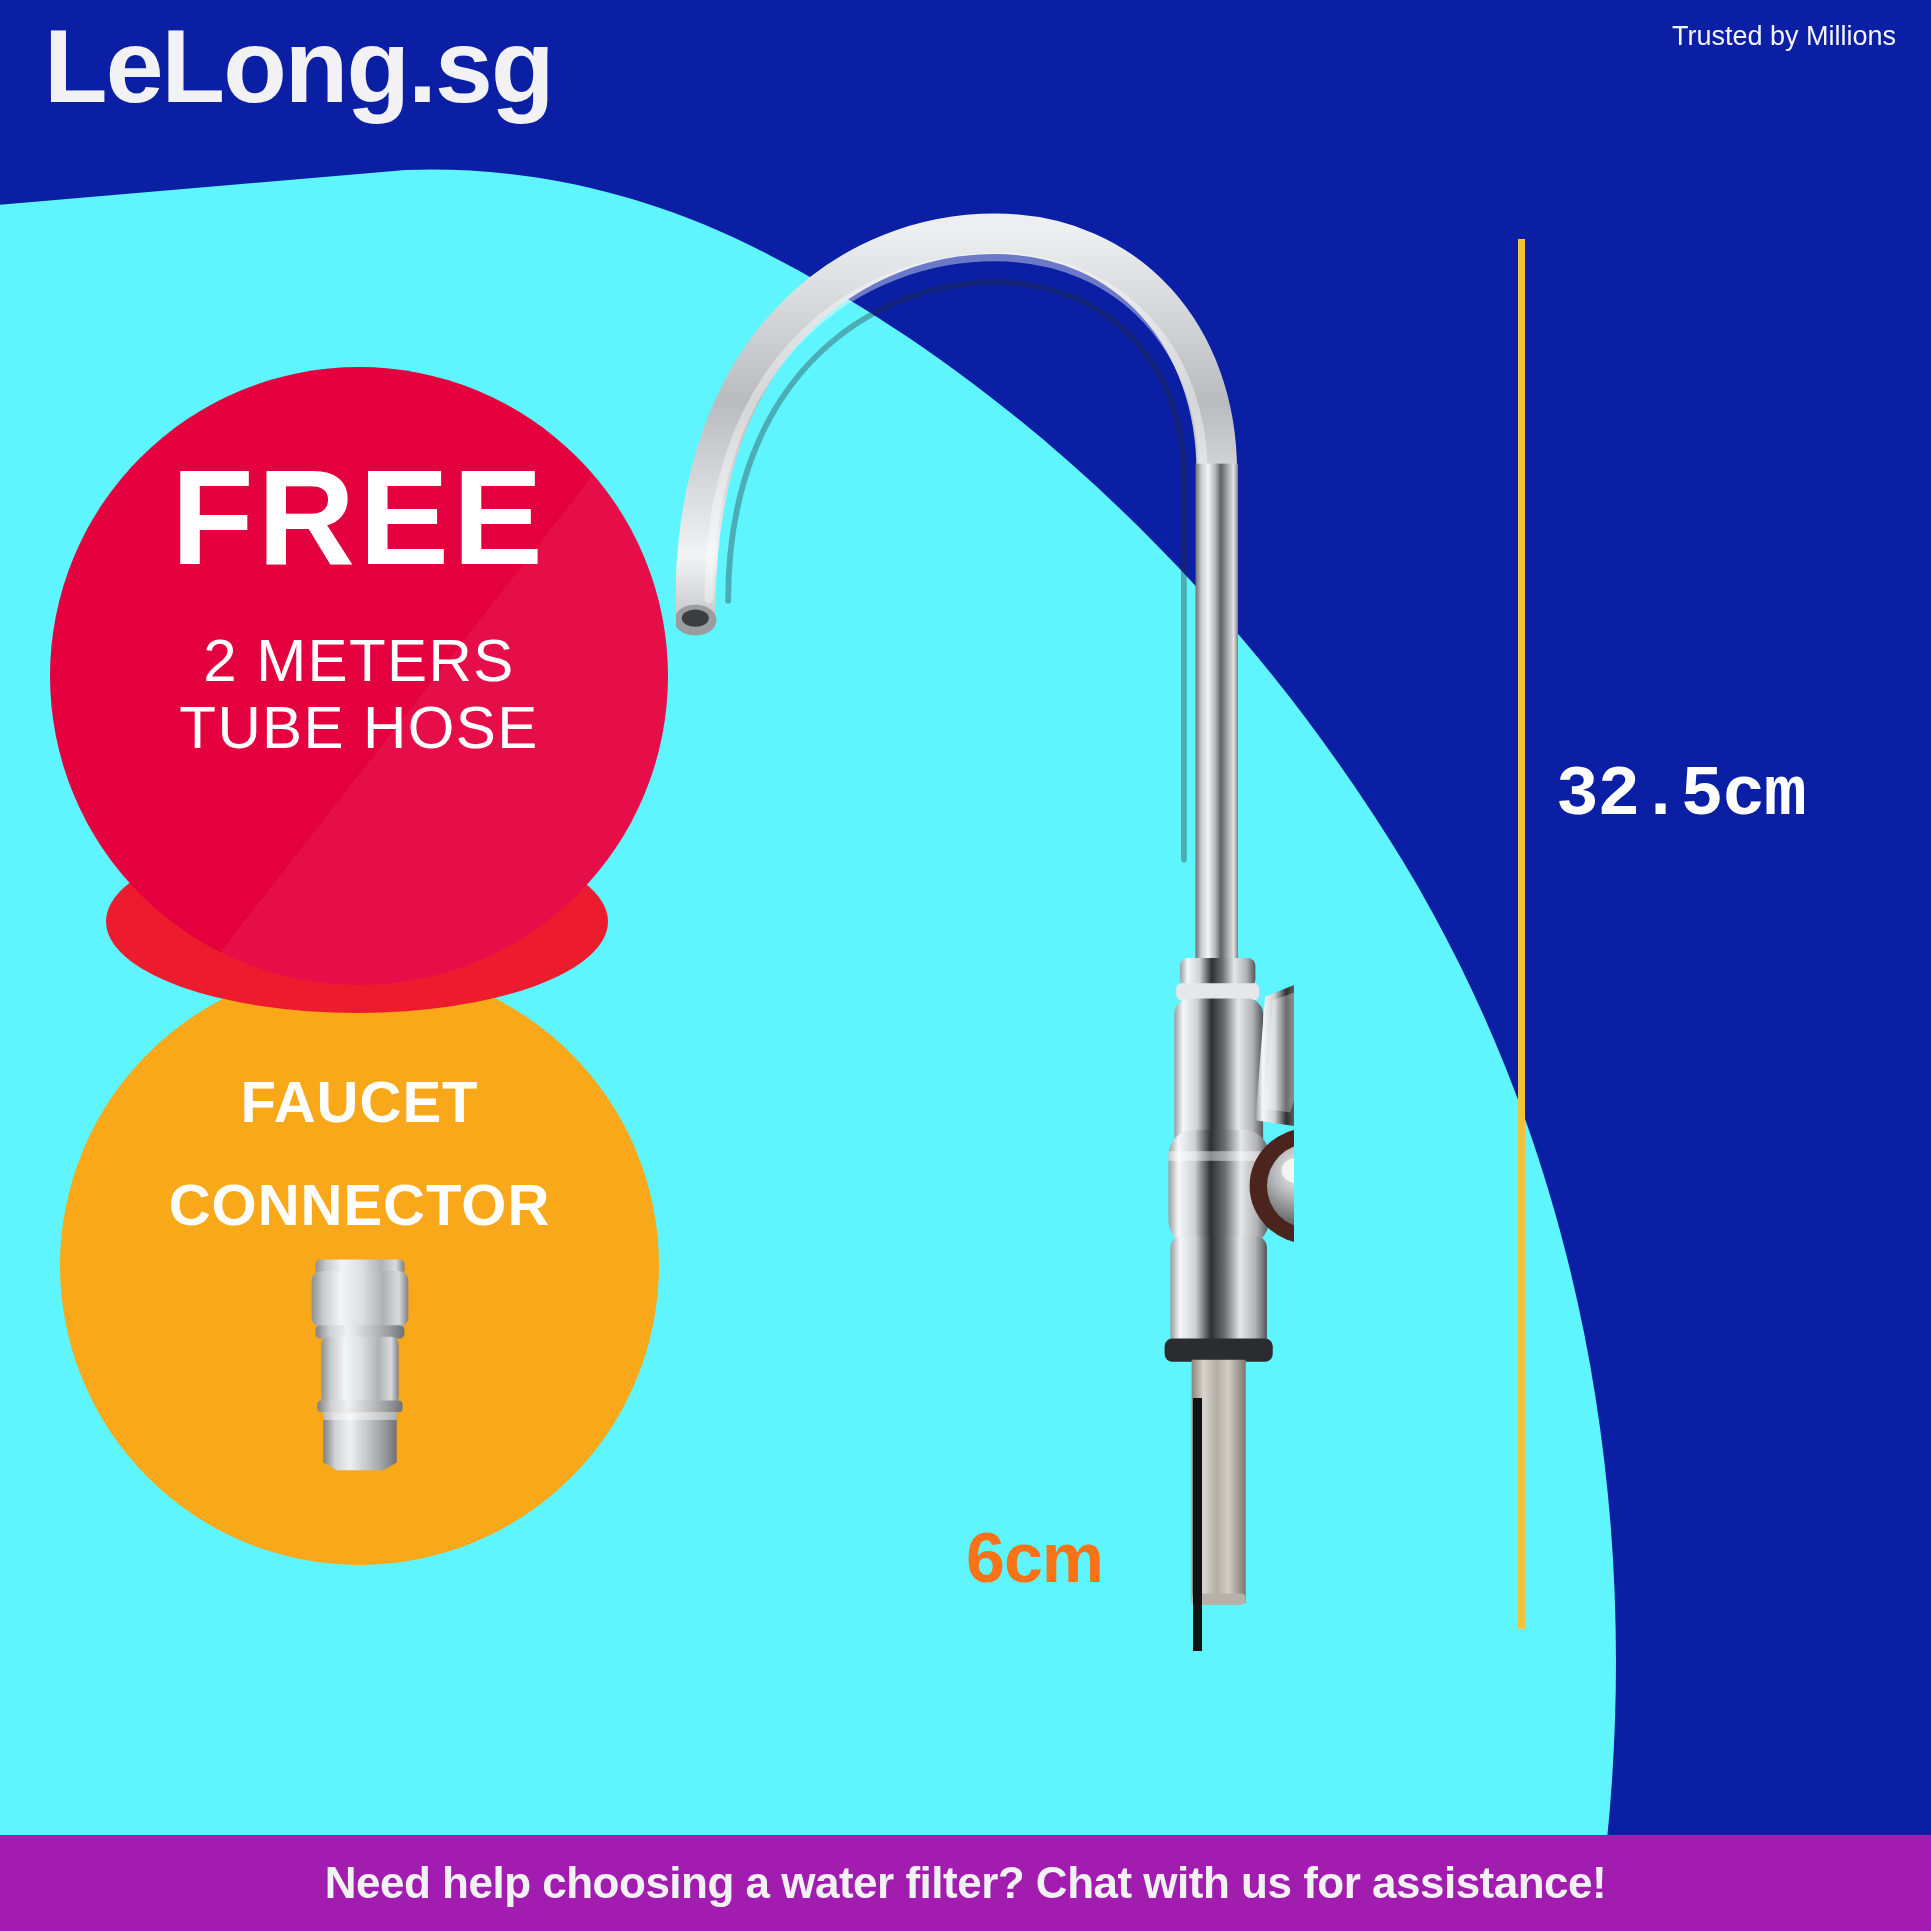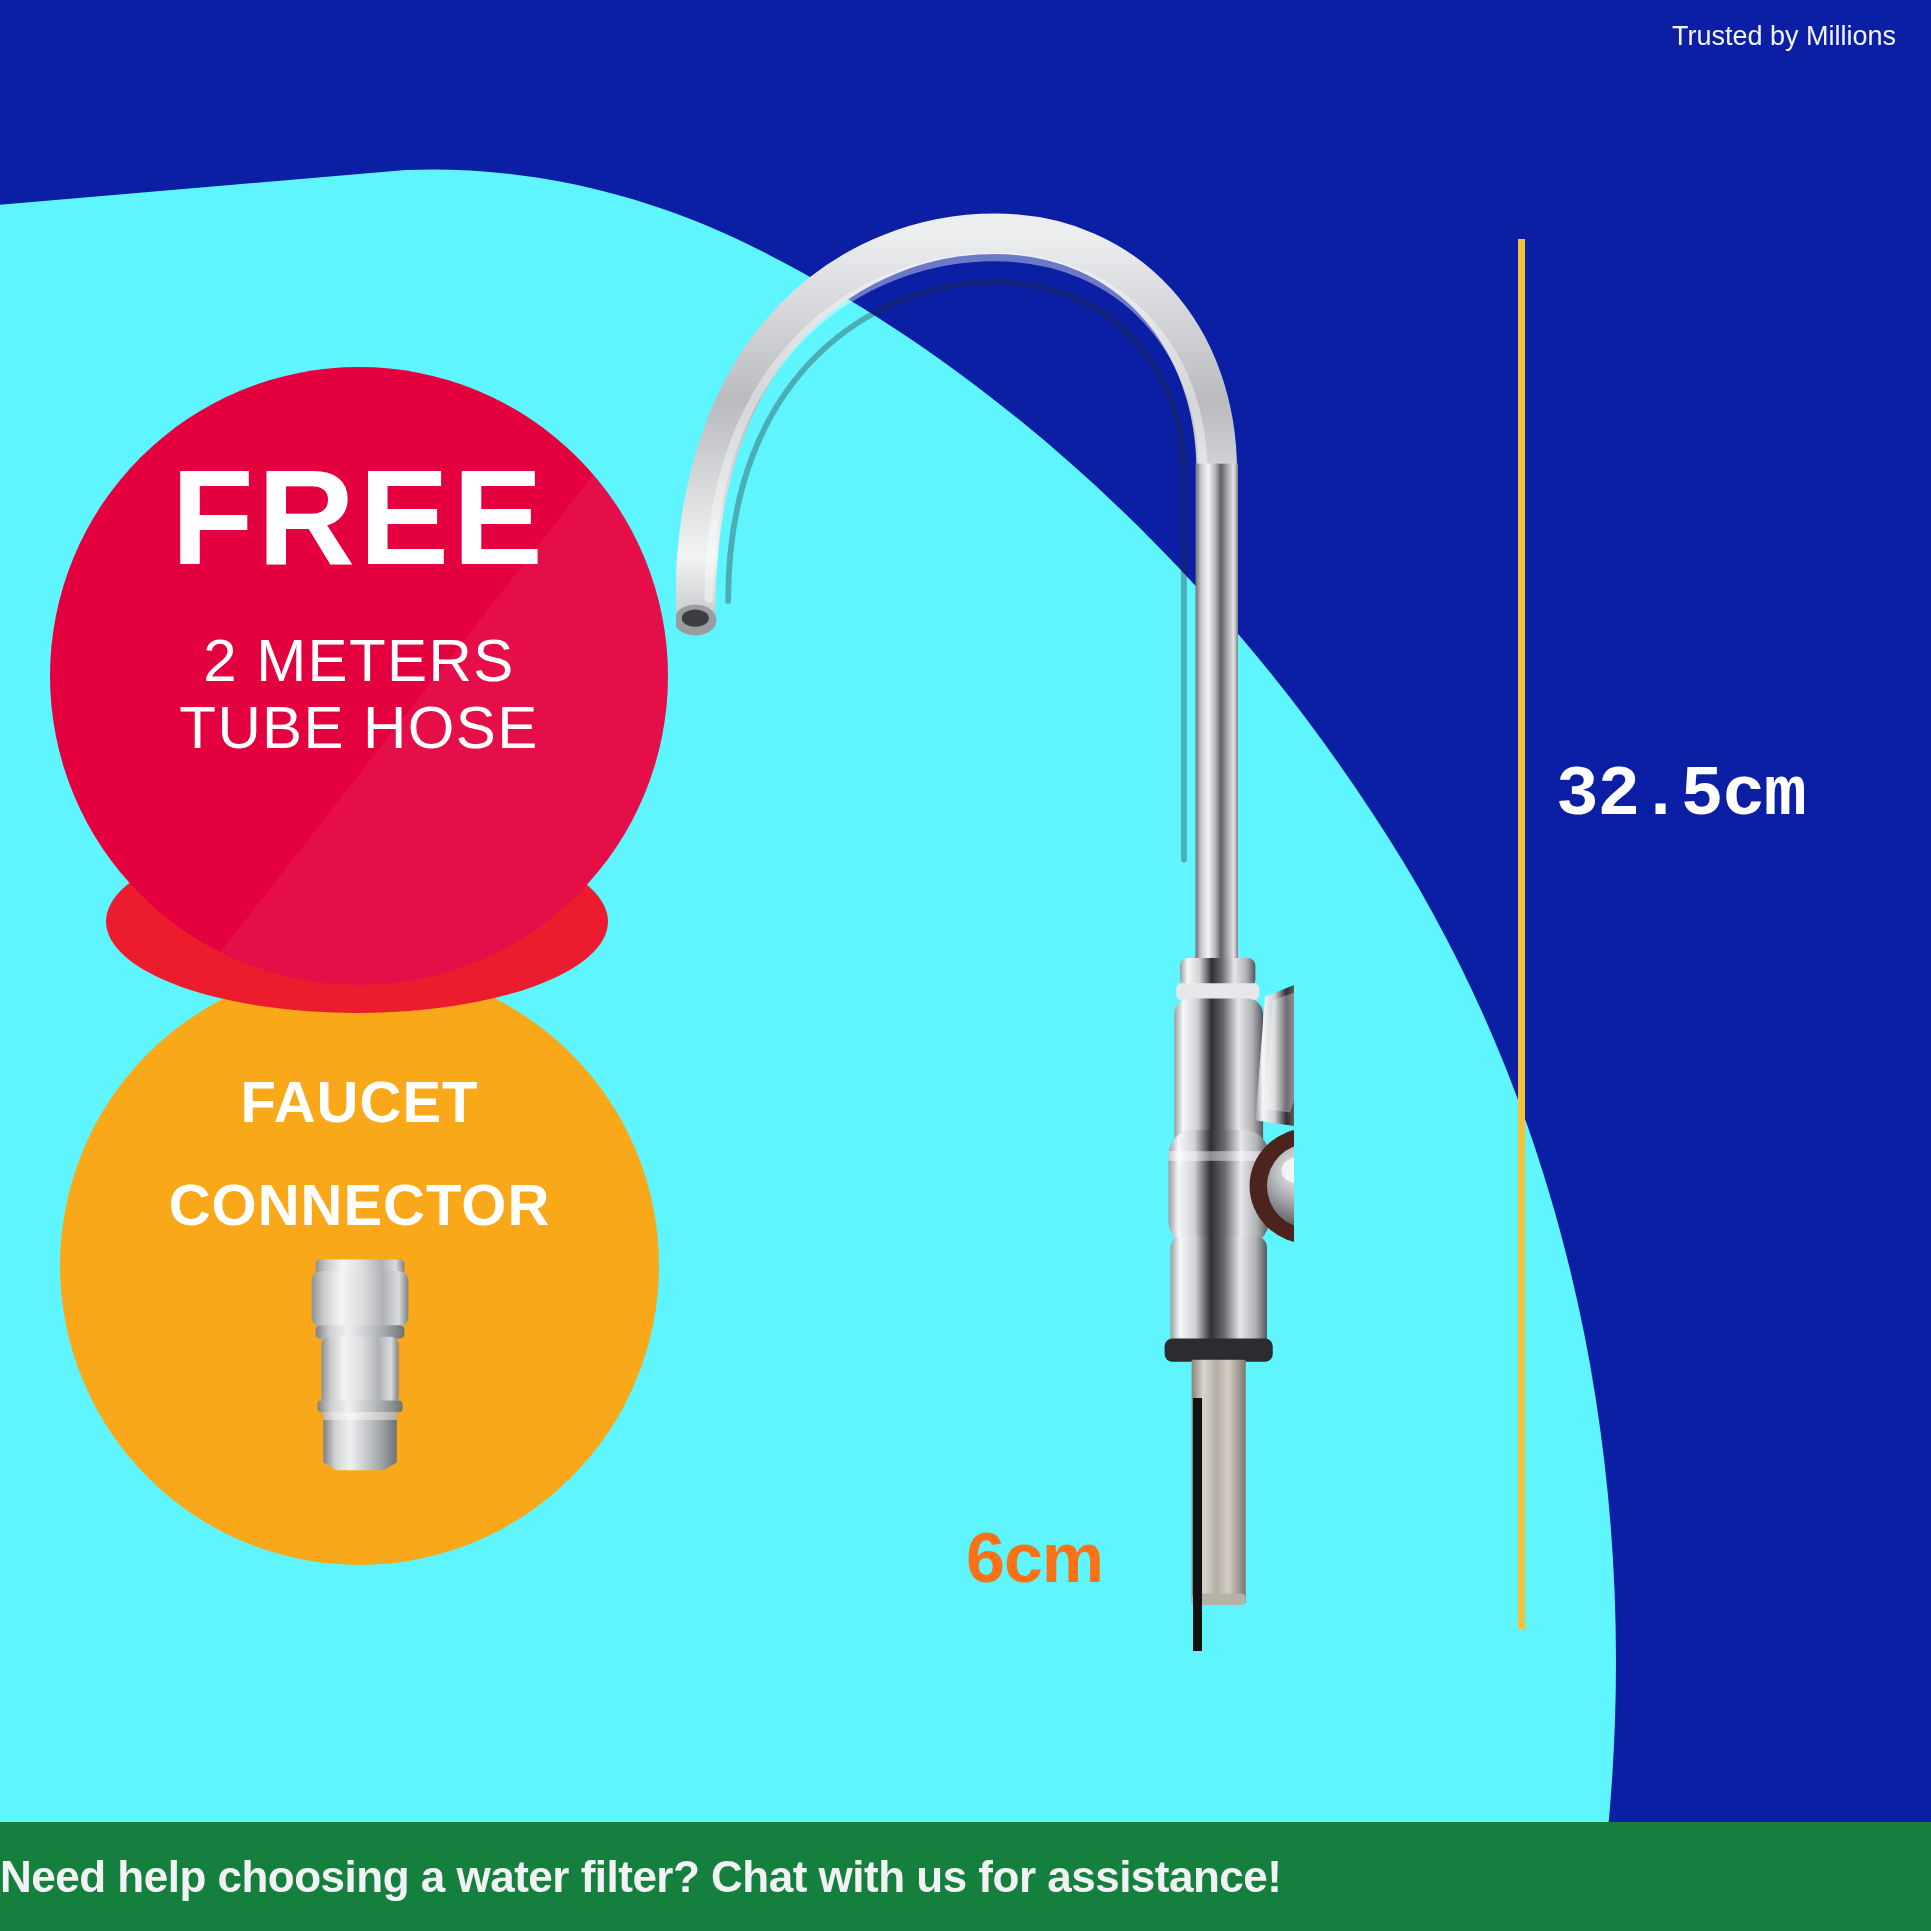--- a/index.html
+++ b/index.html
@@ -78,38 +78,39 @@
     position:absolute;left:1193px;top:1398px;width:8.7px;height:253px;
     background:#121212;z-index:7;
   }
   .label-6{
     position:absolute;left:966px;top:1518px;z-index:8;
     font-size:70px;font-weight:800;color:#f97316;white-space:nowrap;letter-spacing:-1px;
   }
 
   
   .footer{
-    position:absolute;left:0;bottom:0;width:1931px;height:109px;
-    background:#15803d;display:flex;align-items:center;z-index:20;
+    position:absolute;left:0;bottom:0;width:1931px;height:96px;
+    background:#a21caf;display:flex;align-items:center;justify-content:center;z-index:20;
   }
   .footer-text{
     font-size:44px;font-weight:800;color:#F2F2F4;white-space:nowrap;letter-spacing:-0.5px;
   }
 </style>
 </head>
 <body>
 
 <div class="stage">
 
   <div class="bg-blue"></div>
 
   <svg class="bg-cyan-svg" viewBox="0 0 2000 2000" preserveAspectRatio="none">
     <path d="M0,212 L0,1910 L1664,1910 C1700,1560 1640,1170 1420,840 C1240,566 1000,360 760,246 C640,190 520,172 420,176 Z" fill="#5FF5FF"></path>
   </svg>
 
+  <div class="logo">LeLong.sg</div>
   <div class="tagline">Trusted by Millions</div>
 
   <svg class="faucet" viewBox="0 0 640 1600">
     <defs>
       <linearGradient id="chrome" x1="0" y1="0" x2="1" y2="0">
         <stop offset="0%" stop-color="#6e6f73"></stop>
         <stop offset="14%" stop-color="#c9cbce"></stop>
         <stop offset="30%" stop-color="#f4f5f6"></stop>
         <stop offset="46%" stop-color="#b7b9bd"></stop>
         <stop offset="60%" stop-color="#5f6166"></stop>

